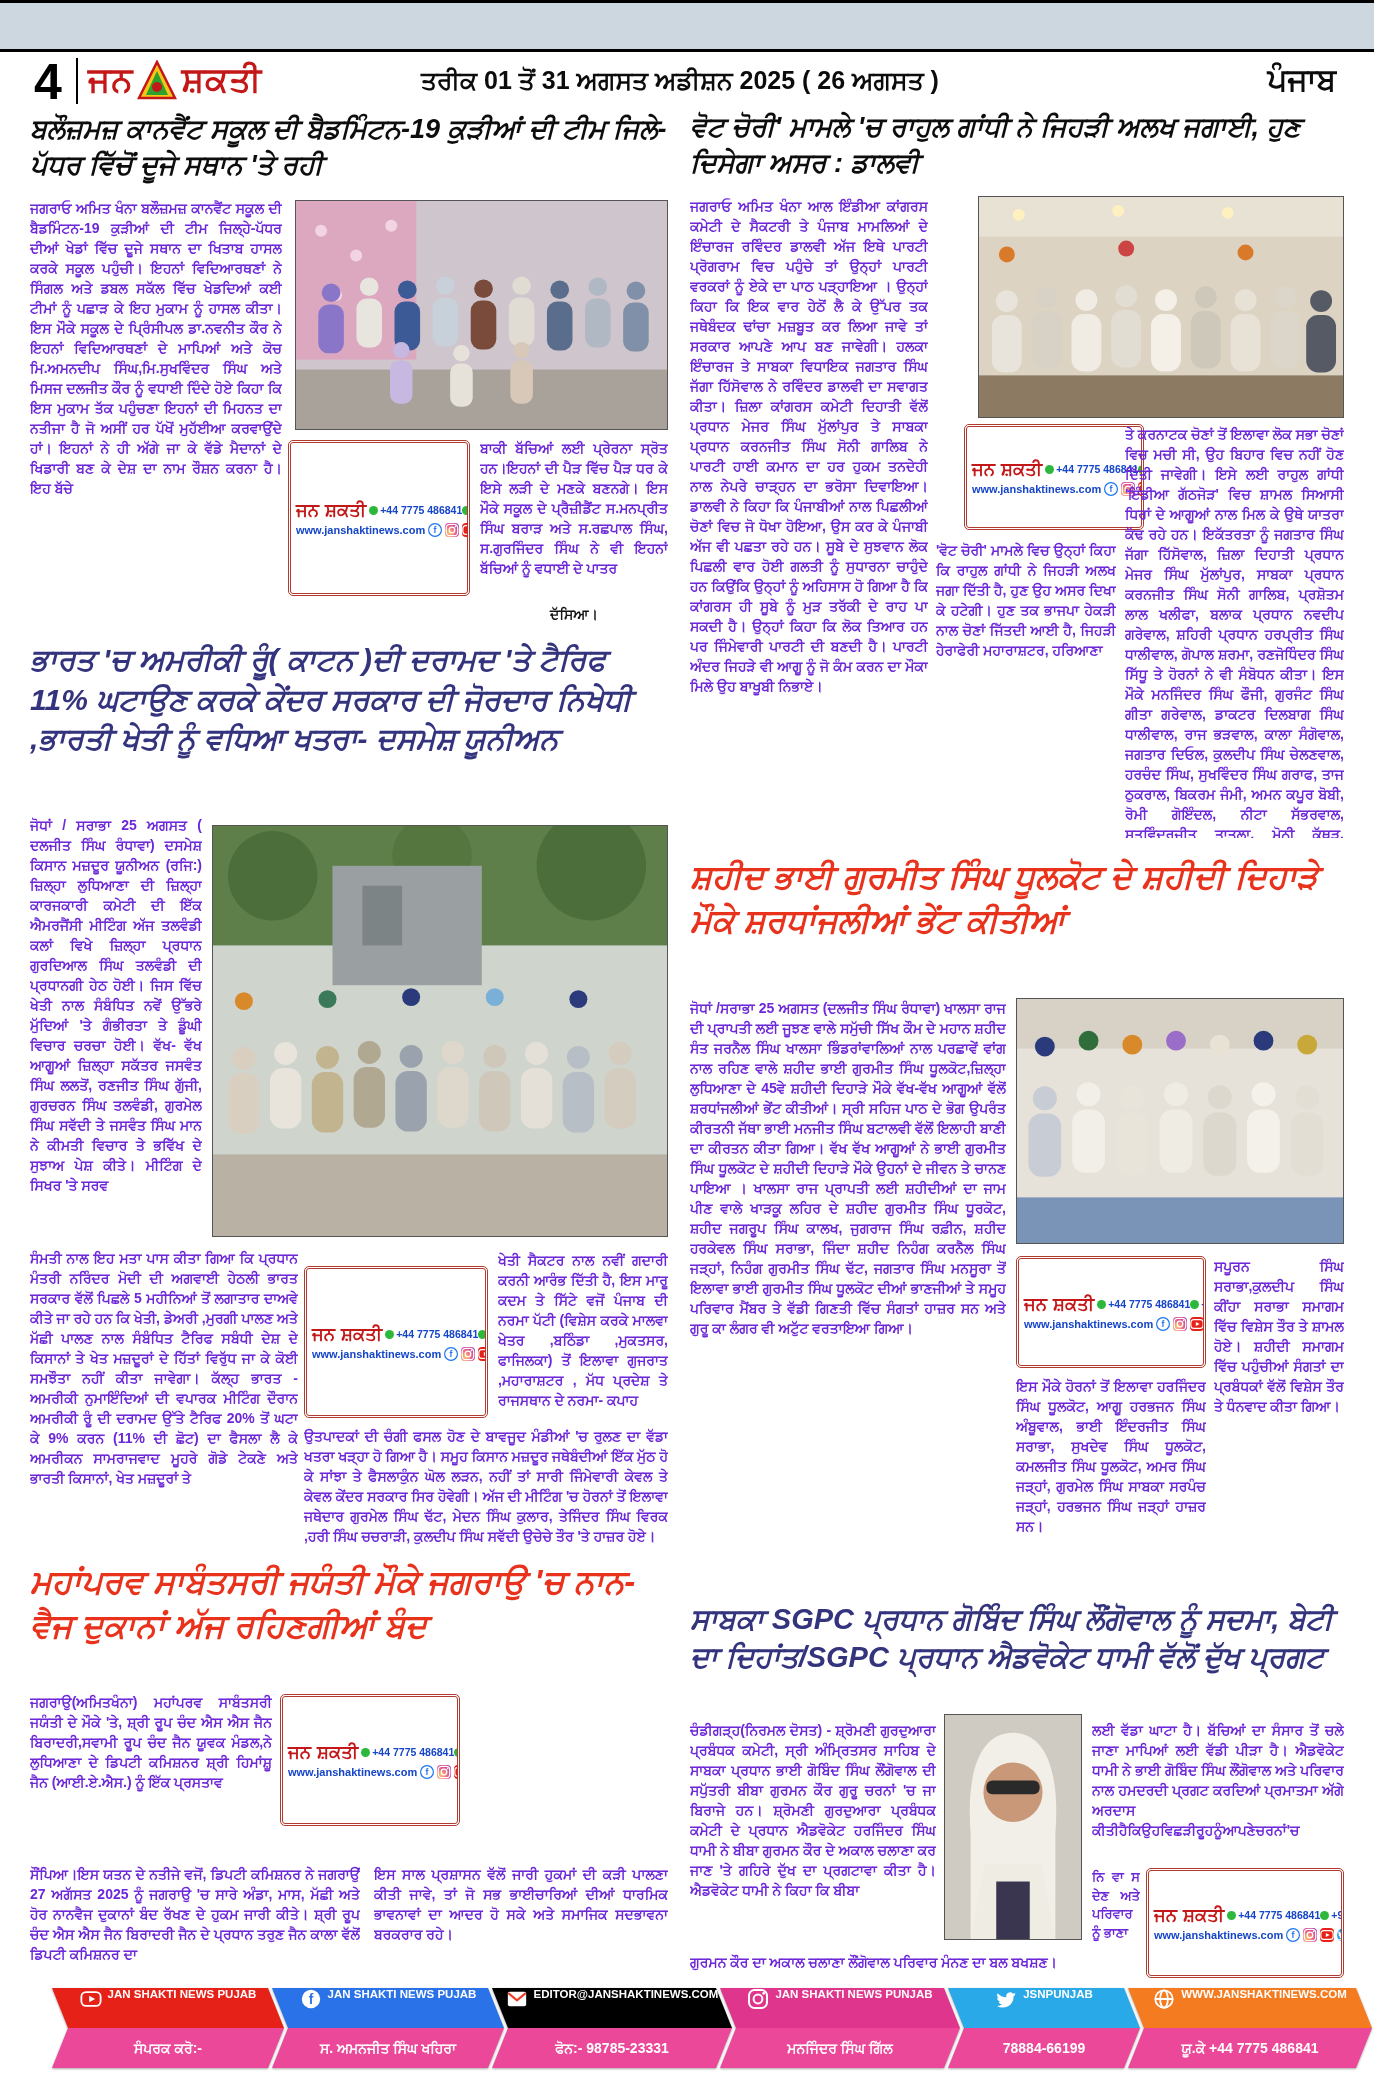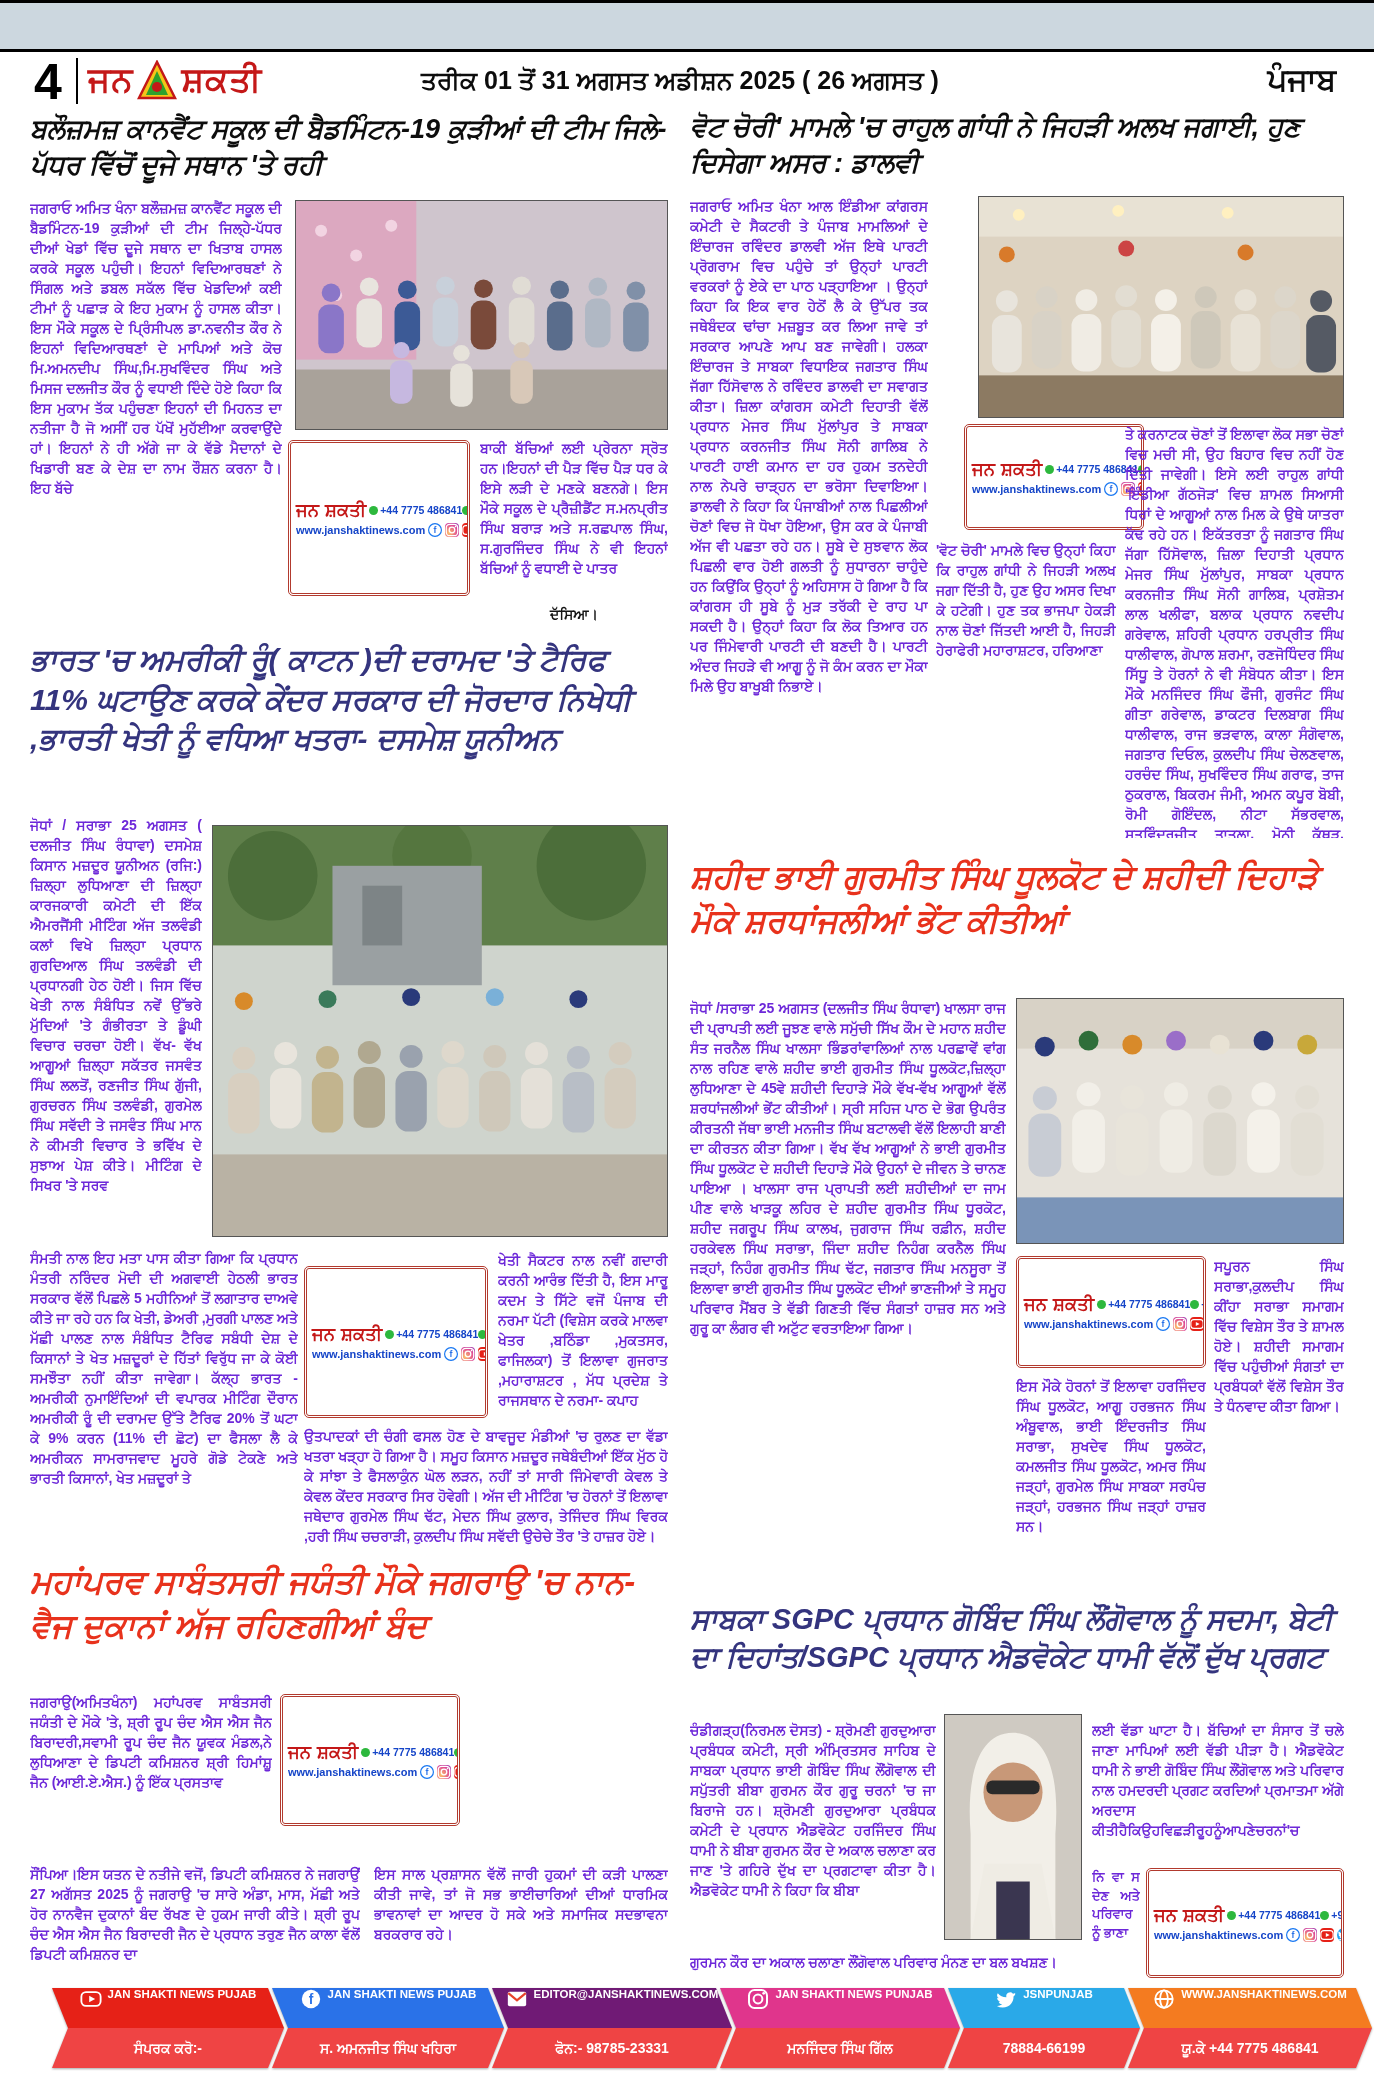--- a/index.html
+++ b/index.html
@@ -40,21 +40,21 @@
   .bg-fb{background:#1877f2;border-radius:50%;}
   .bg-ig{background:radial-gradient(circle at 30% 70%,#fdc468,#df4996 60%,#8a3ab9);border-radius:4px;}
   .bg-yt{background:#e62117;border-radius:4px;}
   .bg-tw{background:#1da1f2;border-radius:50%;}
   
   .fseg{position:absolute;height:80px;filter:drop-shadow(0 1px 1px rgba(0,0,0,.35));}
   .fwrap{width:100%;height:100%;clip-path:polygon(0 0,calc(100% - 16px) 0,100% 50%,calc(100% - 16px) 100%,0 100%,16px 50%);
          display:flex;flex-direction:column;}
   .ftop{flex:1;display:flex;align-items:flex-start;justify-content:center;gap:6px;color:#fff;
         font-size:11.5px;font-weight:700;white-space:nowrap;}
-  .fbot{flex:1;background:#ef4444;display:flex;align-items:center;justify-content:center;color:#fff;
+  .fbot{flex:1;background:#ec4899;display:flex;align-items:center;justify-content:center;color:#fff;
         font-size:14px;font-weight:800;white-space:nowrap;}
   .ficon{width:22px;height:22px;flex:0 0 auto;}
   .ficon svg{width:100%;height:100%;}
 </style>
 </head>
 <body>
 
 <svg width="0" height="0" style="position:absolute">
   <defs>
     <symbol id="person" viewBox="0 0 20 42">
@@ -465,21 +465,21 @@
         <span class="ficon"><svg>
               <use href="#s-fb"></use>
             </svg></span>
         <span>JAN SHAKTI NEWS PUJAB</span>
       </div>
       <div class="fbot">ਸ. ਅਮਨਜੀਤ ਸਿੰਘ ਖਹਿਰਾ</div>
     </div>
   </div>
   <div class="fseg" style="left:492px;top:1988px;width:240px">
     <div class="fwrap">
-      <div class="ftop" style="background:#701a75">
+      <div class="ftop" style="background:#000000">
         <span class="ficon"><svg>
               <use href="#s-gm"></use>
             </svg></span>
         <span>EDITOR@JANSHAKTINEWS.COM</span>
       </div>
       <div class="fbot">ਫੋਨ:- 98785-23331</div>
     </div>
   </div>
   <div class="fseg" style="left:720px;top:1988px;width:240px">
     <div class="fwrap">

